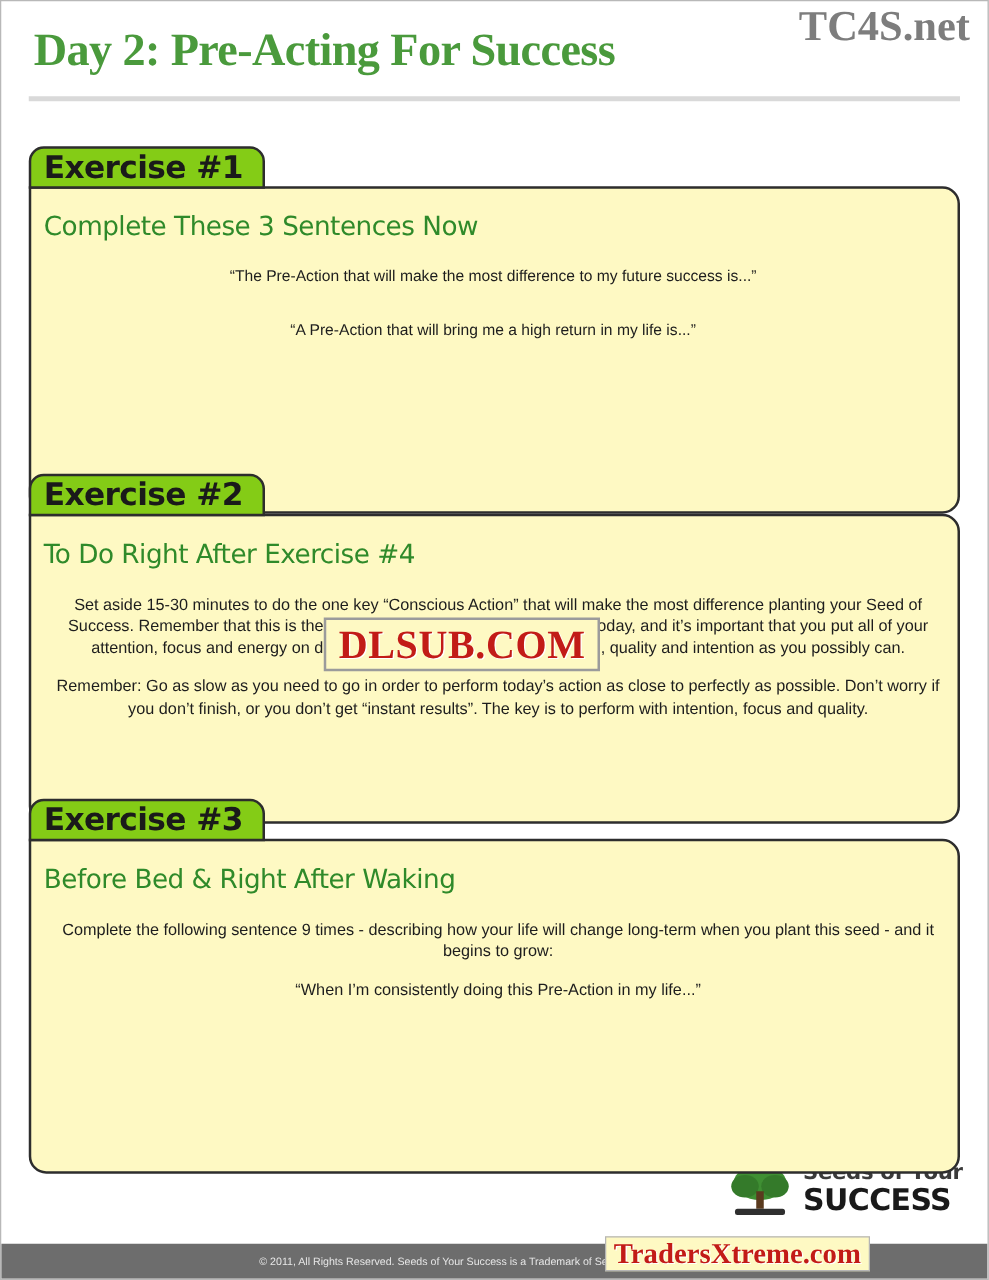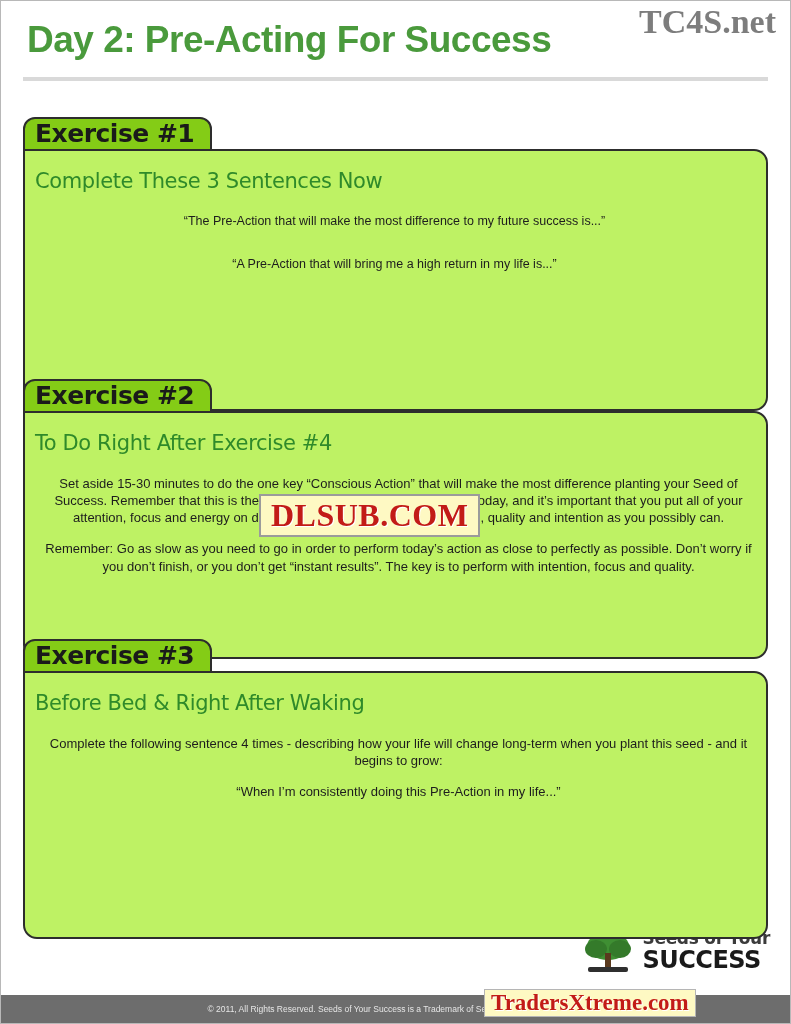--- a/index.html
+++ b/index.html
@@ -26,21 +26,21 @@
     height: 88px;
   }
   .doc-title {
     position: absolute;
     left: 26px;
     top: 18px;
     font-size: 37px;
     font-weight: bold;
     color: #4a9a3c;
     letter-spacing: -0.5px;
-    font-family: Liberation Sans, sans-serif;
+    font-family: Liberation Serif, serif;
     white-space: nowrap;
     text-align: center;
   }
   .header-rule {
     position: absolute;
     left: 22px;
     right: 22px;
     top: 76px;
     height: 4px;
     background: #d9d9d9;
@@ -81,21 +81,21 @@
     letter-spacing: -0.5px;
     white-space: nowrap;
     line-height: 1.05;
   }
   .ex-body {
     position: absolute;
     left: 0;
     width: 745px;
     border: 2px solid #2d2d2d;
     border-radius: 0 14px 14px 14px;
-    background: #bef264;
+    background: #fef9c3;
     box-sizing: border-box;
     z-index: 1;
   }
   .ex-subtitle {
     font-size: 21px;
     color: #2f8a2a;
     font-family: "DejaVu Sans", sans-serif;
     font-weight: normal;
     letter-spacing: -0.4px;
     margin: 0 0 10px 10px;
@@ -241,21 +241,21 @@
         <p class="para last">Remember: Go as slow as  you need to go in order to perform today’s action as close to perfectly as possible. Don’t worry if  you don’t finish, or you don’t get “instant results”. The key is to perform with intention, focus and quality.</p>
       </div>
     </div>
   </div>
 
   <div class="exercise" id="ex3">
     <div class="ex-tab">Exercise #3</div>
     <div class="ex-body">
       <div class="ex-subtitle">Before Bed &amp; Right After Waking</div>
       <div class="ex-content">
-        <p class="para">Complete the following sentence 4 times - describing how your life will change long-term when you plant this seed - and it begins to grow:</p>
+        <p class="para">Complete the following sentence 9 times - describing how your life will change long-term when you plant this seed - and it begins to grow:</p>
         <p class="para last">“When I’m consistently doing this Pre-Action in my life...”</p>
       </div>
     </div>
   </div>
 
   <div class="watermark-mid">DLSUB.COM</div>
 
   <div class="logo">
     <div class="tree-icon">
       <svg width="52" height="44" viewBox="0 0 52 44" xmlns="http://www.w3.org/2000/svg">

